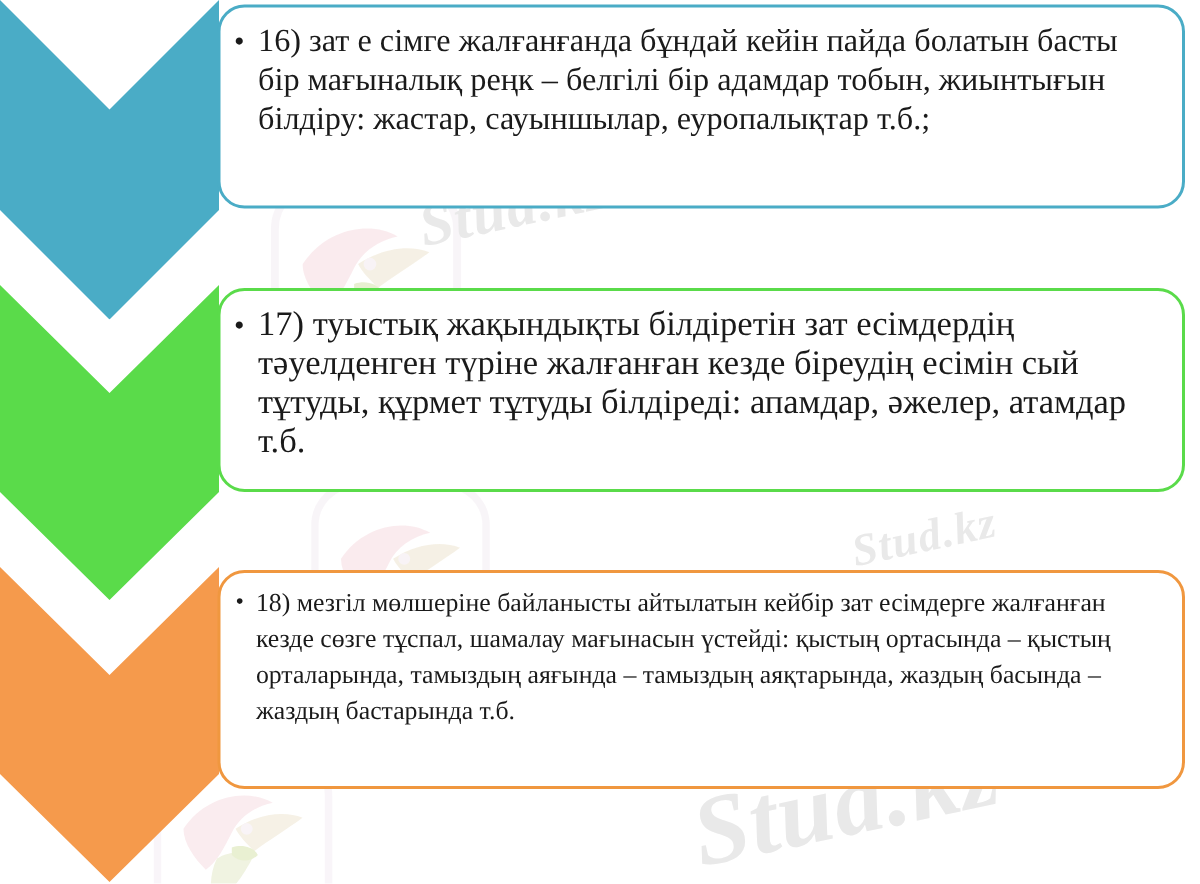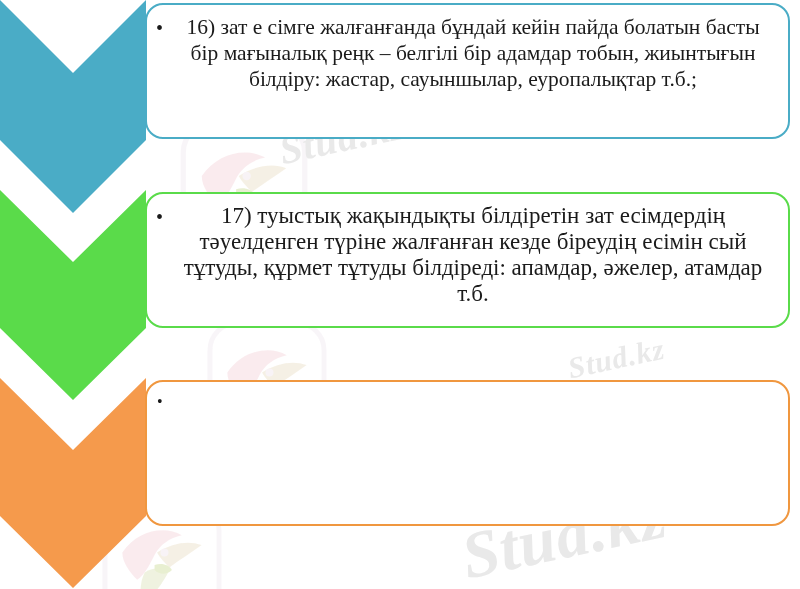--- a/index.html
+++ b/index.html
@@ -74,21 +74,21 @@
     box-sizing: border-box;
   }
   .bullet {
     flex: 0 0 auto;
     color: #1a1a1a;
     line-height: 1;
   }
   .body-text {
     flex: 1 1 auto;
     color: #1a1a1a;
-    text-align: center;
+    text-align: left;
   }
 
   
   #card-1 {
     left: 145px;
     top: 3px;
     width: 645px;
     height: 136px;
     border-color: #4AACC6;
   }
@@ -190,16 +190,17 @@
   <div class="card" id="card-2">
     <div class="card-inner">
       <span class="bullet">•</span>
       <span class="body-text">17) туыстық жақындықты білдіретін зат есімдердің тәуелденген түріне жалғанған кезде біреудің есімін сый тұтуды, құрмет тұтуды білдіреді: апамдар, әжелер, атамдар т.б.</span>
     </div>
   </div>
 
   <div class="card" id="card-3">
     <div class="card-inner">
       <span class="bullet">•</span>
+      <span class="body-text">18) мезгіл мөлшеріне байланысты айтылатын кейбір зат есімдерге жалғанған кезде сөзге тұспал, шамалау мағынасын үстейді: қыстың ортасында – қыстың орталарында, тамыздың аяғында – тамыздың аяқтарында, жаздың басында – жаздың бастарында т.б.</span>
     </div>
   </div>
 
 </div>
 
 </body></html>

